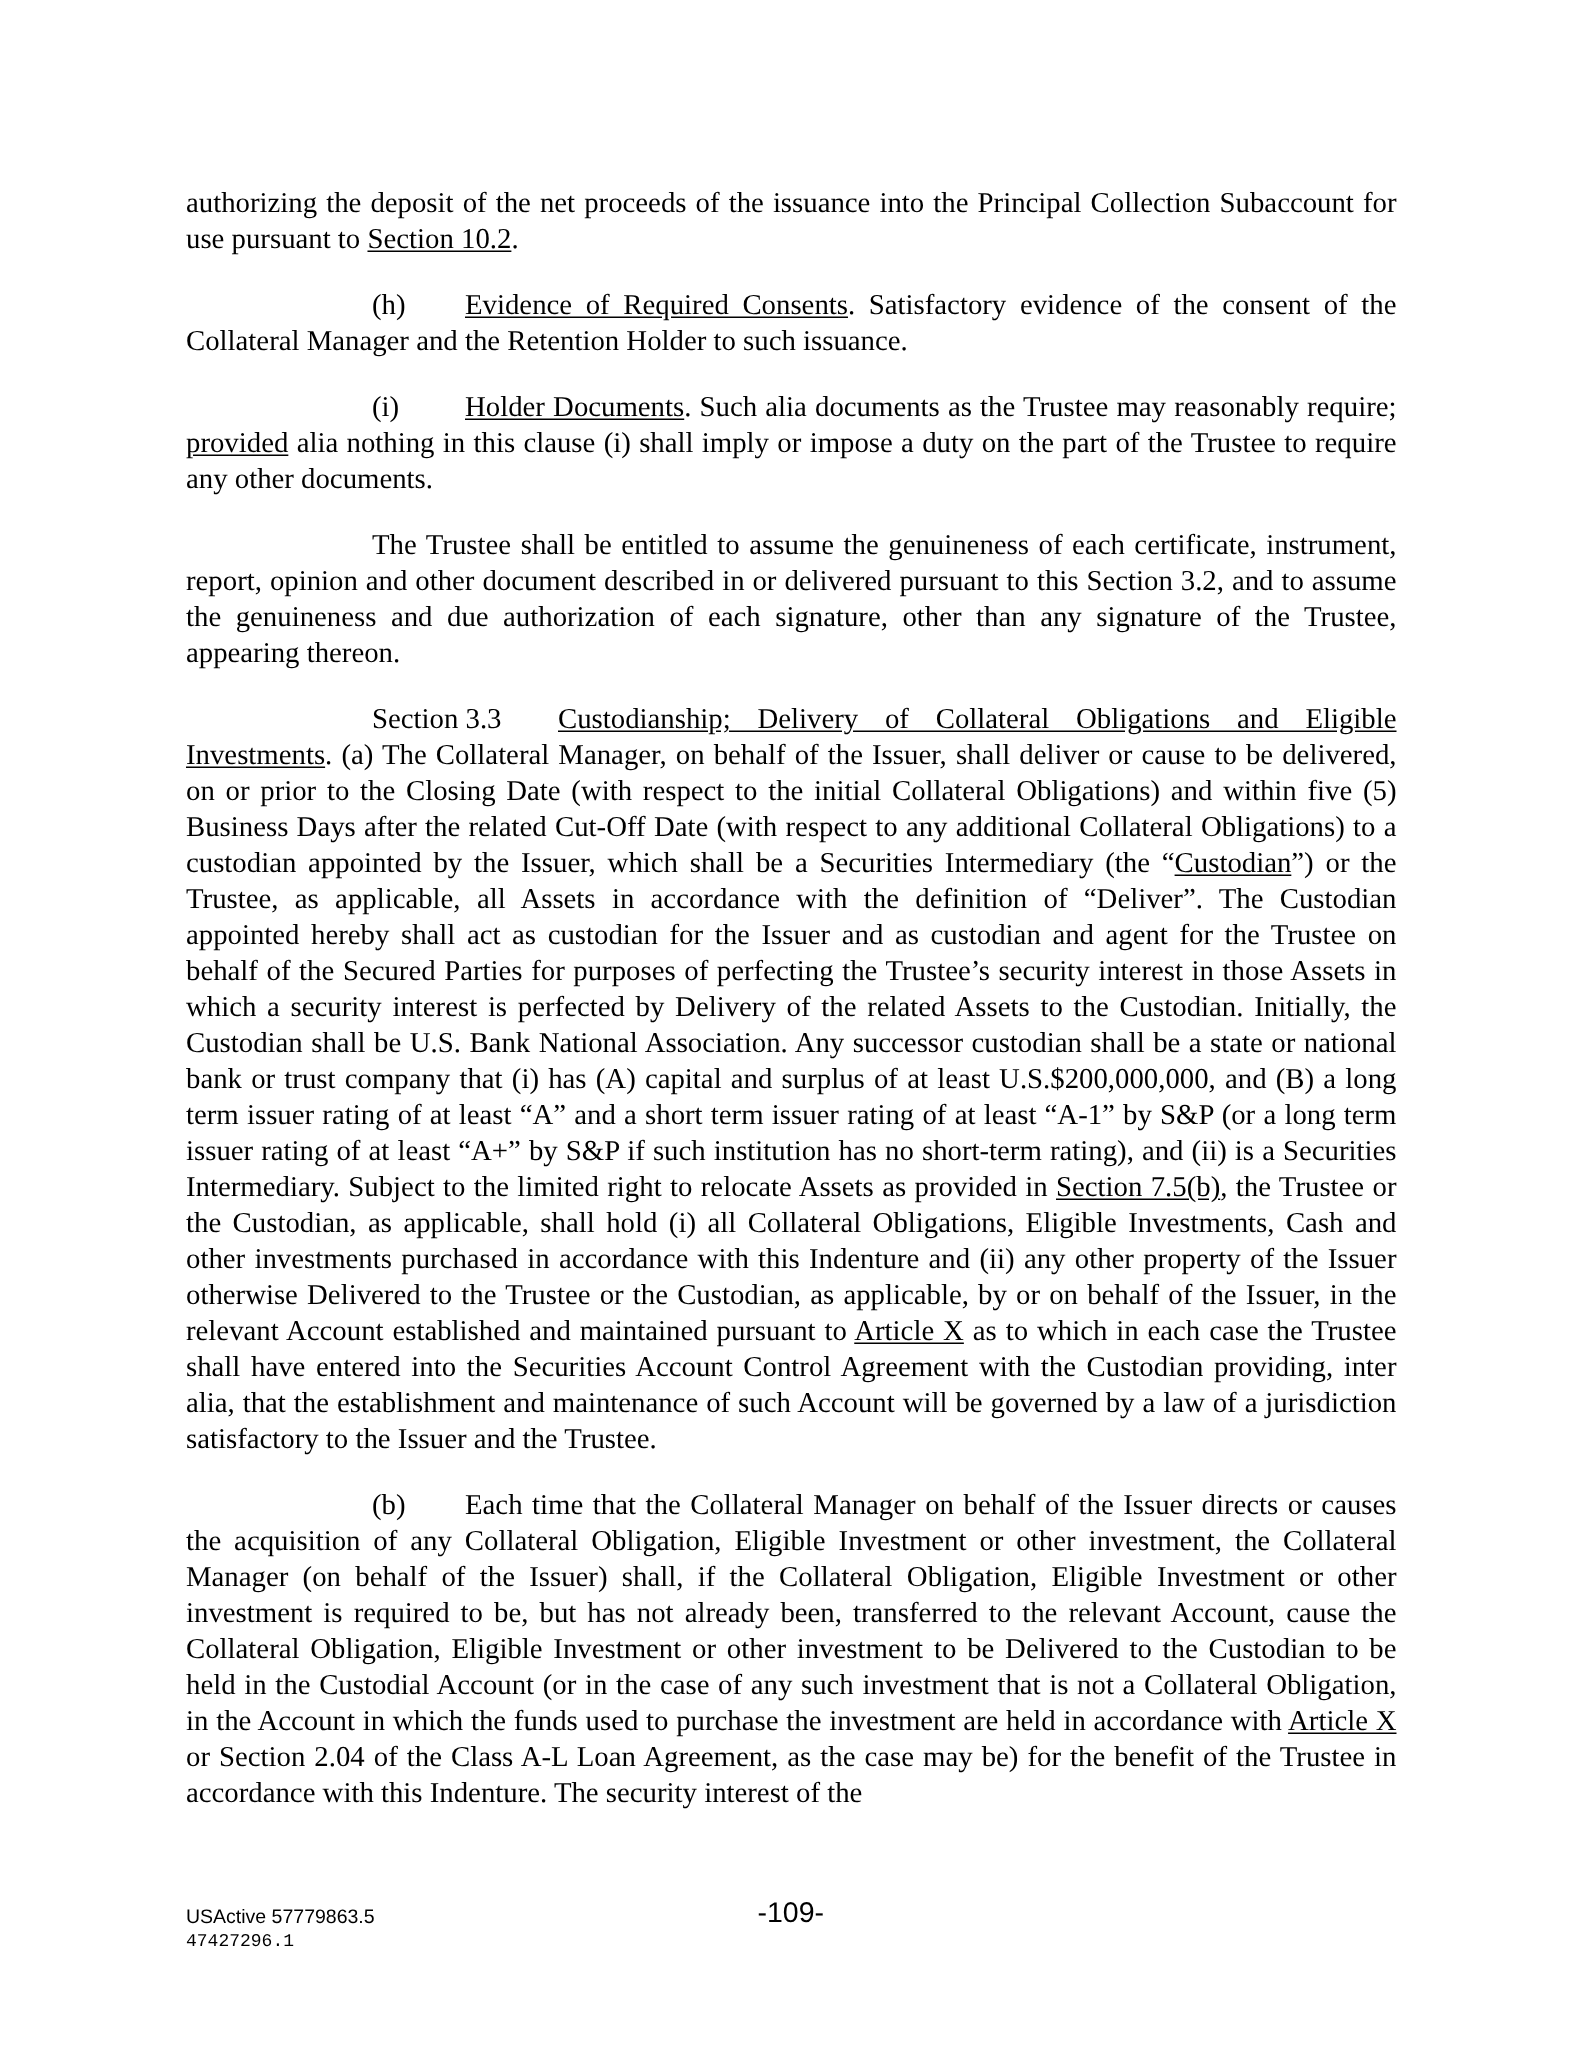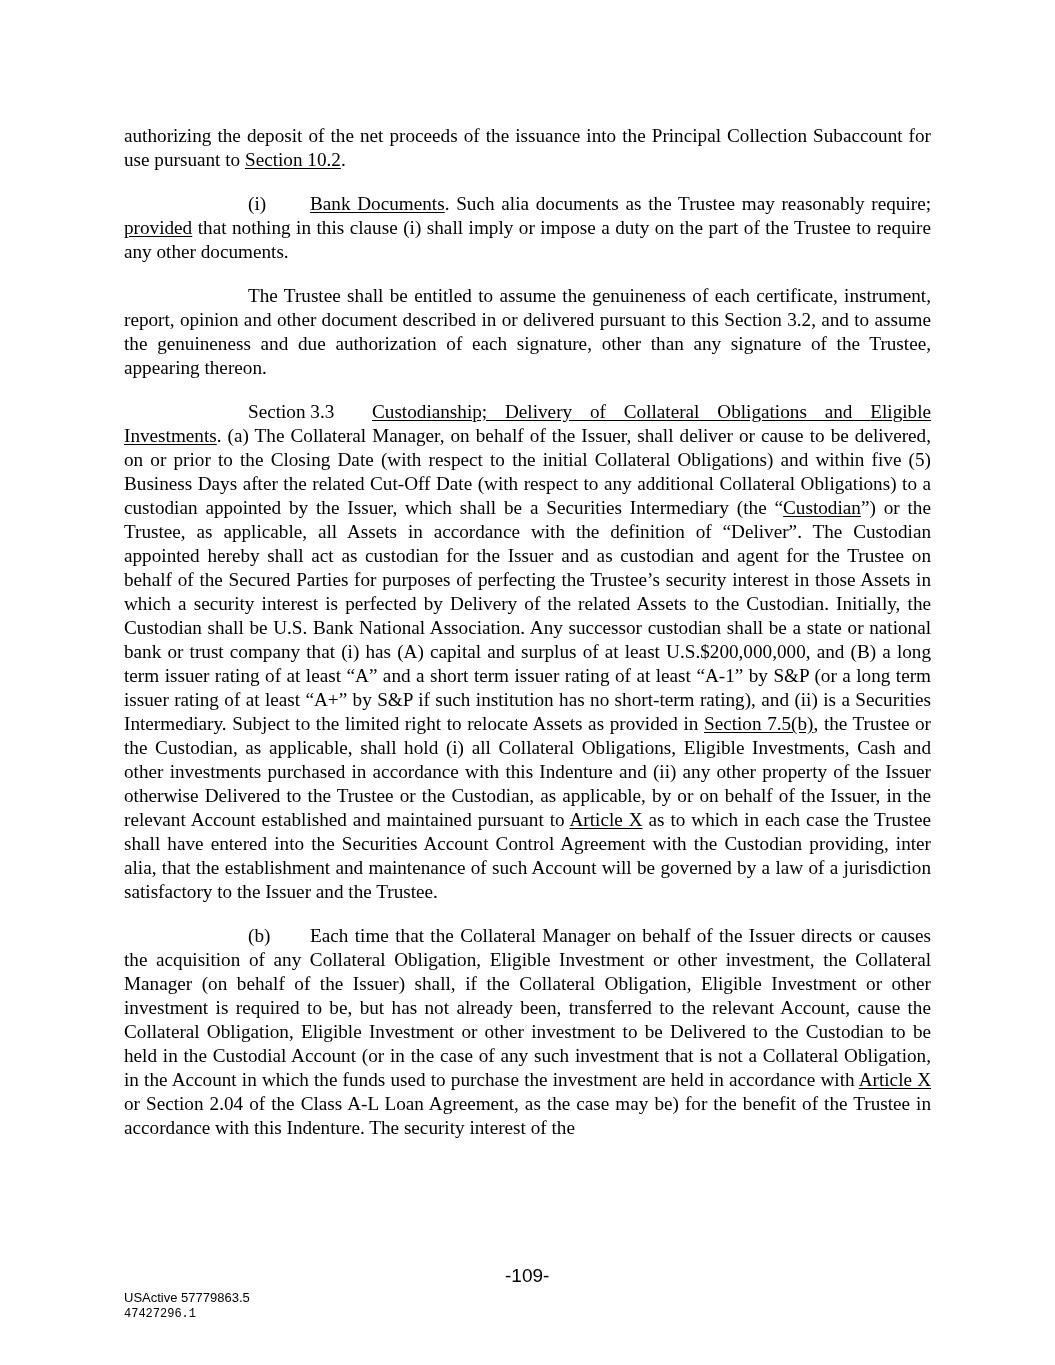--- a/index.html
+++ b/index.html
@@ -3,33 +3,34 @@
 <meta charset="utf-8">
 <style>
   html, body { margin: 0; padding: 0; background: #ffffff; }
   body { width: 1055px; height: 1365px; position: relative; overflow: hidden; color: #000; }
   .page { position: absolute; left: 124px; top: 124px; width: 807px;
           font-family: "Liberation Serif", serif; font-size: 19.2px; line-height: 24px; }
   .para { margin: 0 0 20px 0; text-align: justify; }
   .indent { text-indent: 124px; }
   .label { display: inline-block; width: 62px; text-indent: 0; }
   u { text-underline-offset: 2px; }
-  .footer-left { position: absolute; left: 124px; top: 1270px; font-family: "Liberation Sans", sans-serif; font-size: 13px; line-height: 16px; margin-top: 20px; }
+  .footer-left { position: absolute; left: 124px; top: 1270px; font-family: "Liberation Sans", sans-serif; font-size: 13px; line-height: 16px; }
   .footer-left .sub { font-family: Liberation Mono, monospace; font-size: 12px; }
   .page-num { position: absolute; left: 505px; top: 1265px; font-family: Liberation Sans, sans-serif; font-size: 19px; }
 </style>
 </head>
 <body>
 
 <div class="page">
 
   <p class="para"><span>authorizing the deposit of the net proceeds of the issuance into the Principal Collection Subaccount for use pursuant to </span><u>Section 10.2</u><span>.</span></p>
 
+  <p class="para indent"><span class="label">(h)</span><u>Evidence of Required Consents</u><span>.  Satisfactory evidence of the consent of the Collateral Manager and the Retention Holder to such issuance.</span></p>
 
-  <p class="para indent"><span class="label">(i)</span><u>Bank Documents</u><span>.  Such alia documents as the Trustee may reasonably require; </span><u>provided</u><span> that nothing in this clause (i) shall imply or impose a duty on the part of the Trustee to require any other documents.</span></p>
+  <p class="para indent"><span class="label">(i)</span><u>Holder Documents</u><span>.  Such alia documents as the Trustee may reasonably require; </span><u>provided</u><span> alia nothing in this clause (i) shall imply or impose a duty on the part of the Trustee to require any other documents.</span></p>
 
   <p class="para indent"><span>The Trustee shall be entitled to assume the genuineness of each certificate, instrument, report, opinion and other document described in or delivered pursuant to this Section 3.2, and to assume the genuineness and due authorization of each signature, other than any signature of the Trustee, appearing thereon.</span></p>
 
   <p class="para indent"><span class="label" style="width:124px">Section 3.3</span><u>Custodianship; Delivery of Collateral Obligations and Eligible Investments</u><span>.  (a) The Collateral Manager, on behalf of the Issuer, shall deliver or cause to be delivered, on or prior to the Closing Date (with respect to the initial Collateral Obligations) and within five (5) Business Days after the related Cut-Off Date (with respect to any additional Collateral Obligations) to a custodian appointed by the Issuer, which shall be a Securities Intermediary (the “</span><u>Custodian</u><span>”) or the Trustee, as applicable, all Assets in accordance with the definition of “Deliver”.  The Custodian appointed hereby shall act as custodian for the Issuer and as custodian and agent for the Trustee on behalf of the Secured Parties for purposes of perfecting the Trustee’s security interest in those Assets in which a security interest is perfected by Delivery of the related Assets to the Custodian.  Initially, the Custodian shall be U.S. Bank National Association.  Any successor custodian shall be a state or national bank or trust company that (i) has (A) capital and surplus of at least U.S.$200,000,000, and (B) a long term issuer rating of at least “A” and a short term issuer rating of at least “A-1” by S&amp;P (or a long term issuer rating of at least “A+” by S&amp;P if such institution has no short-term rating), and (ii) is a Securities Intermediary.  Subject to the limited right to relocate Assets as provided in </span><u>Section 7.5(b)</u><span>, the Trustee or the Custodian, as applicable, shall hold (i) all Collateral Obligations, Eligible Investments, Cash and other investments purchased in accordance with this Indenture and (ii) any other property of the Issuer otherwise Delivered to the Trustee or the Custodian, as applicable, by or on behalf of the Issuer, in the relevant Account established and maintained pursuant to </span><u>Article X</u><span> as to which in each case the Trustee shall have entered into the Securities Account Control Agreement with the Custodian providing, inter alia, that the establishment and maintenance of such Account will be governed by a law of a jurisdiction satisfactory to the Issuer and the Trustee.</span></p>
 
   <p class="para indent"><span class="label">(b)</span><span>Each time that the Collateral Manager on behalf of the Issuer directs or causes the acquisition of any Collateral Obligation, Eligible Investment or other investment, the Collateral Manager (on behalf of the Issuer) shall, if the Collateral Obligation, Eligible Investment or other investment is required to be, but has not already been, transferred to the relevant Account, cause the Collateral Obligation, Eligible Investment or other investment to be Delivered to the Custodian to be held in the Custodial Account (or in the case of any such investment that is not a Collateral Obligation, in the Account in which the funds used to purchase the investment are held in accordance with </span><u>Article X</u><span> or Section 2.04 of the Class A-L Loan Agreement, as the case may be) for the benefit of the Trustee in accordance with this Indenture.  The security interest of the</span></p>
 
 </div>
 
 <div class="footer-left">

